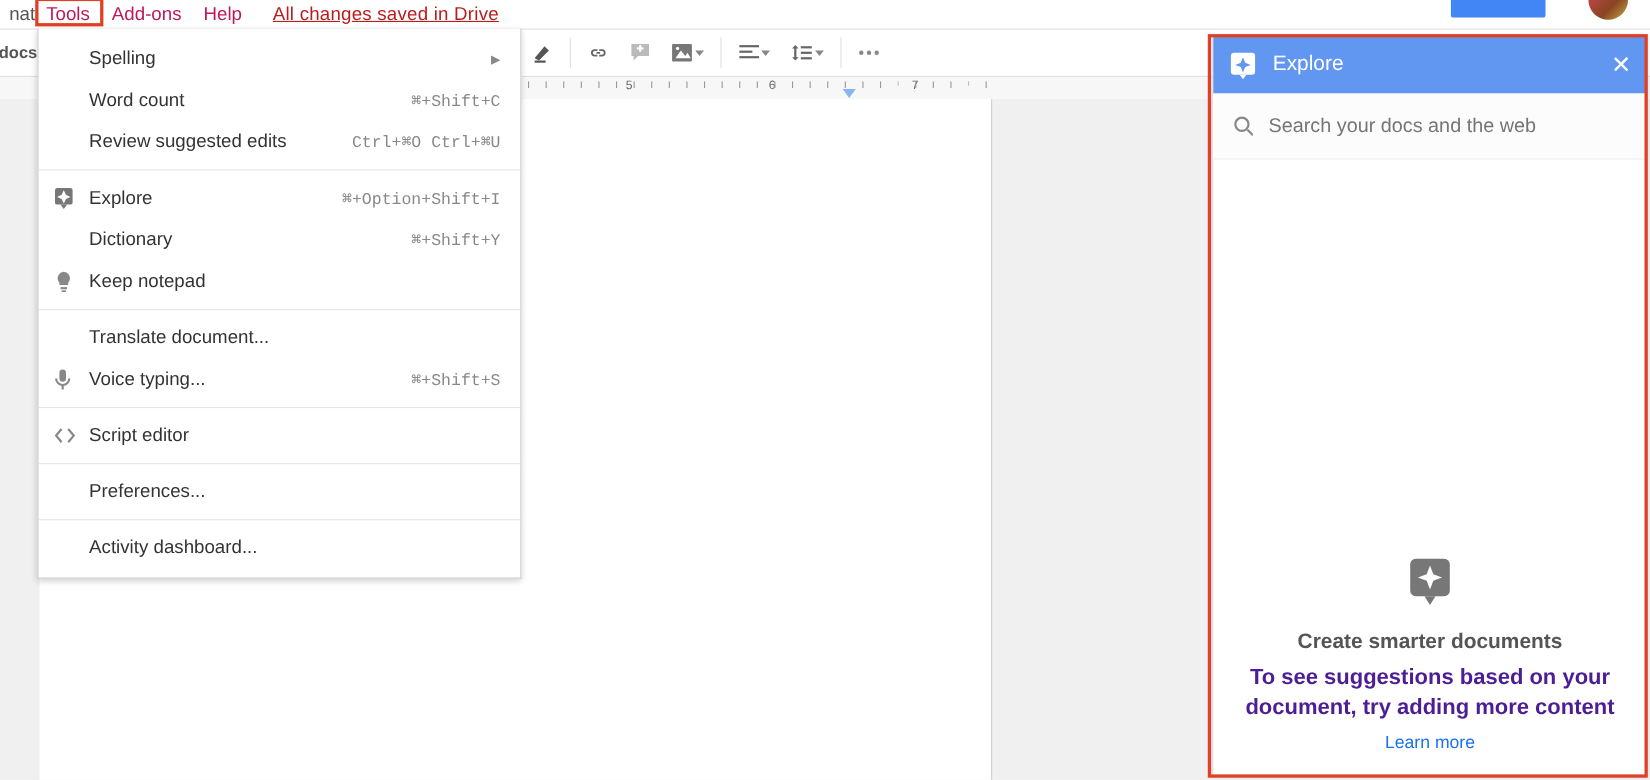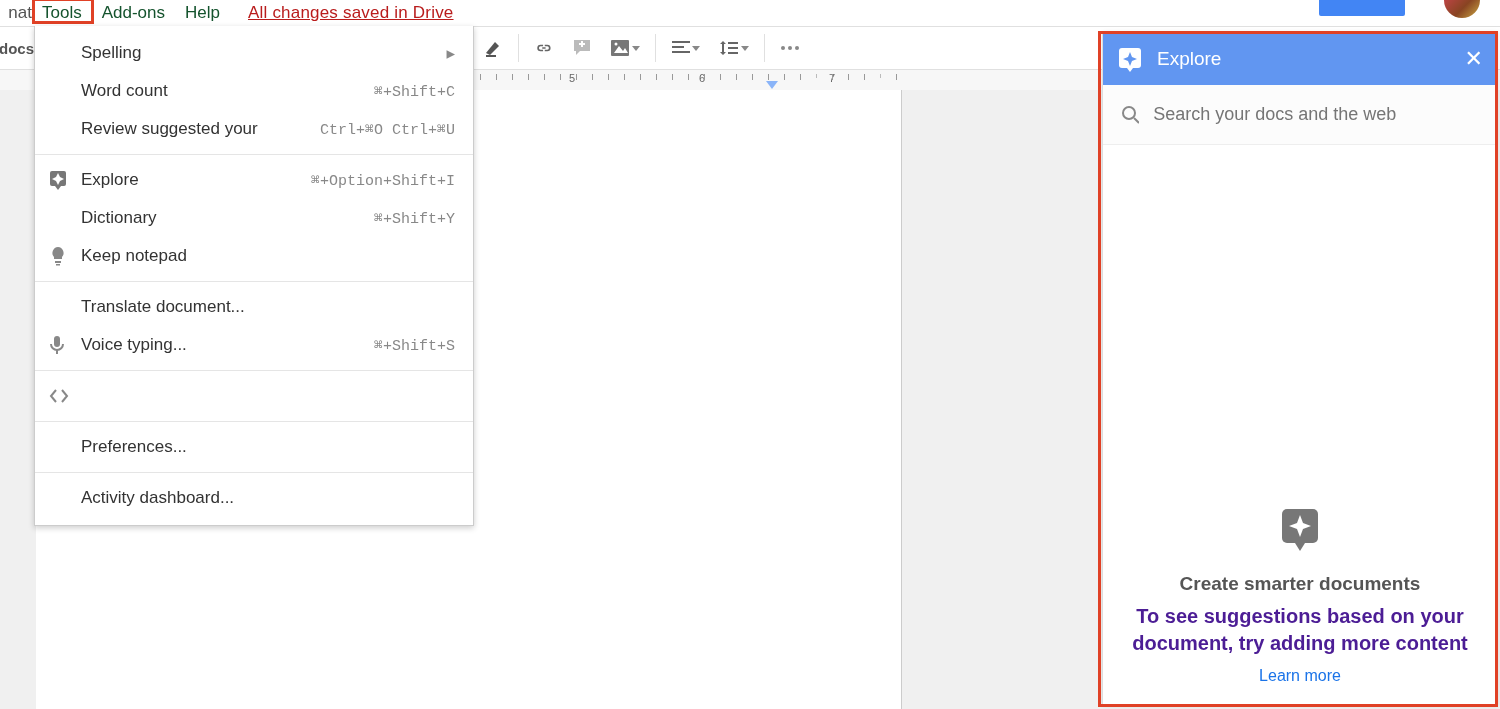--- a/index.html
+++ b/index.html
@@ -1,21 +1,21 @@
 <!DOCTYPE html>
 <html><head>
 <meta charset="utf-8">
 <style>
   * { box-sizing: border-box; margin: 0; padding: 0; }
   html, body { width: 1500px; height: 709px; font-family: Arial, Helvetica, sans-serif; background: #fff; overflow: hidden; }
   
   .topbar { position: relative; height: 26px; display: flex; align-items: center; font-size: 17px; color: #555; }
   .menus { display: flex; align-items: center; }
   .menus .mcut { width: 32px; overflow: hidden; direction: rtl; white-space: nowrap; color: #555; padding-left: 4px; }
-  .menus .mitem { padding: 0 10px; cursor: default; color: #14532d; }
+  .menus .mitem { padding: 0 10px; cursor: default; color: #be185d; }
   .save-status { margin-left: 18px; color: #b91c1c; text-decoration: underline; letter-spacing: .2px; }
   .annot-tools { position: absolute; border: 3px solid #e04126; pointer-events: none; }
 
   .blue-btn { position:absolute; top:0; right:95px; width:86px; height:16px; background:#4285f4; border-radius:0 0 2px 2px; }
   .avatar { position:absolute; top:0; right:20px; width:36px; height:18px; border-radius:0 0 20px 20px; background:linear-gradient(135deg,#b44,#842,#ca4); }
 
   
   .toolbar { position: relative; height: 44px; border-top: 1px solid #e0e0e0; border-bottom: 1px solid #e0e0e0; background: #fff; display:flex; align-items:center; }
   .toolbar-left-clip { width: 36px; overflow:hidden; white-space:nowrap; direction:rtl; font-size:15px; color:#555; padding-right:2px; font-weight:bold; }
   .toolbar-mid { margin-left: 400px; display:flex; align-items:center; gap:0; }
@@ -204,21 +204,21 @@
       <span class="rlabel">Spelling</span>
       <span class="rarrow">▸</span>
     </div>
     <div class="row">
       <span class="ric"></span>
       <span class="rlabel">Word count</span>
       <span class="rshort">⌘+Shift+C</span>
     </div>
     <div class="row">
       <span class="ric"></span>
-      <span class="rlabel">Review suggested your</span>
+      <span class="rlabel">Review suggested edits</span>
       <span class="rshort">Ctrl+⌘O Ctrl+⌘U</span>
     </div>
     <div class="sep"></div>
     <div class="row">
       <span class="ric">
         <svg width="20" height="20">
           <rect x="1" y="1" width="16" height="15" rx="2" fill="#777"></rect>
           <polygon points="9,3 11,7 15,9 11,11 9,15 7,11 3,9 7,7" fill="#fff"></polygon>
           <polygon points="6,16 9,20 12,16" fill="#777"></polygon>
         </svg>
@@ -258,20 +258,21 @@
       <span class="rshort">⌘+Shift+S</span>
     </div>
     <div class="sep"></div>
     <div class="row">
       <span class="ric">
         <svg width="20" height="16">
           <polyline points="7,2 2,8 7,14" fill="none" stroke="#888" stroke-width="2"></polyline>
           <polyline points="13,2 18,8 13,14" fill="none" stroke="#888" stroke-width="2"></polyline>
         </svg>
       </span>
+      <span class="rlabel">Script editor</span>
     </div>
     <div class="sep"></div>
     <div class="row">
       <span class="ric"></span>
       <span class="rlabel">Preferences...</span>
     </div>
     <div class="sep"></div>
     <div class="row">
       <span class="ric"></span>
       <span class="rlabel">Activity dashboard...</span>

